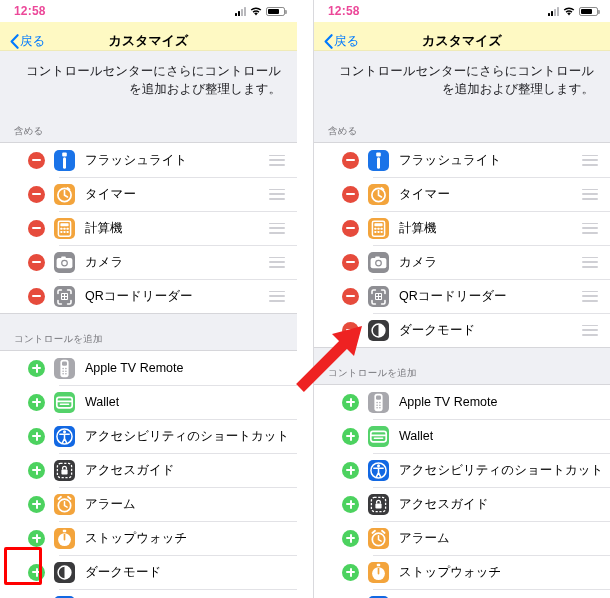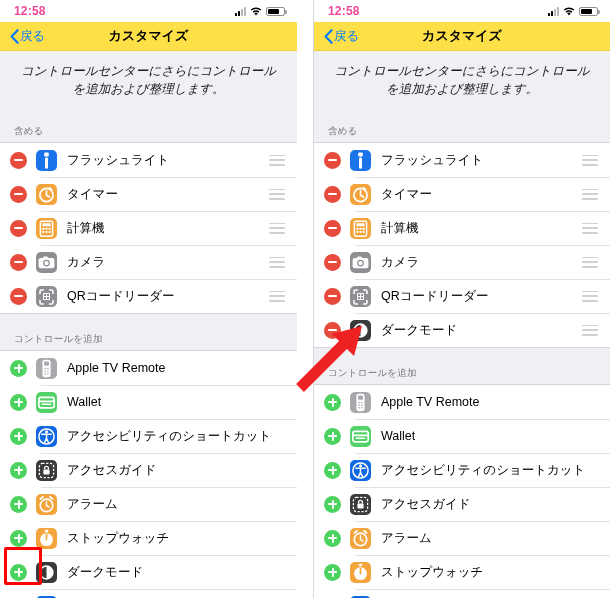--- a/index.html
+++ b/index.html
@@ -36,50 +36,50 @@
   .wifi svg{ display:block; }
   .batt{ position:relative; width:19px; height:9px;
     border:1px solid rgba(0,0,0,.45); border-radius:2.2px; }
   .batt::after{ content:""; position:absolute; right:-3px; top:2.6px;
     width:1.6px; height:3.6px; background:rgba(0,0,0,.35); border-radius:0 1px 1px 0; }
   .batt i{ position:absolute; left:1px; top:1px; bottom:1px; width:11px;
     background:#000; border-radius:1px; display:block; }
 
   
   .navbar{
-    height:29px; background:#fde047; position:relative;
-    display:flex; align-items:center; padding:0 10px;
+    height:29px; background:#fef9c3; position:relative;
+    display:flex; align-items:flex-end; padding:0 10px;
     border-bottom:1px solid rgba(0,0,0,.06);
   }
   .back{ display:flex; align-items:center; gap:1px; cursor:pointer; }
   .chev{ width:9px; height:15px; flex:none; }
   .back-label{ font-size:12.5px; color:#007aff; }
   .nav-title{
     position:absolute; left:0; right:0; text-align:center;
     font-size:13px; font-weight:bold; color:#000; pointer-events:none;
   }
 
   
   .content{ background:#eff0f4; height:calc(598px - 51px); overflow:hidden; }
 
   .desc{
     background:#eff0f4; padding:11px 16px 10px;
-    text-align:center; font-size:12.5px; line-height:1.45; color:#1b1b1f;font-style:italic;
+    text-align:right; font-size:12.5px; line-height:1.45; color:#1b1b1f;
   }
   .gap{ background:#eff0f4; }
 
   .section-hdr{
     background:#eff0f4; font-size:9.5px; color:#77777c;
     padding:6px 14px 4px; letter-spacing:.2px;
   }
 
   .list{ background:#fff; border-top:1px solid #d6d6da; }
   .row{
     display:flex; align-items:center; height:34px;
-    padding:0 0 0 10px; background:#fff; position:relative;
+    padding:0 0 0 10px; background:#fff; position:relative;margin-left:18px;
   }
   .row + .row::before{
     content:""; position:absolute; left:41px; right:0; top:0; height:1px;
     background:#e2e2e6;
   }
   .list-end{ border-bottom:1px solid #d6d6da; }
 
   
   .act{
     width:17px; height:17px; border-radius:50%; flex:none;

